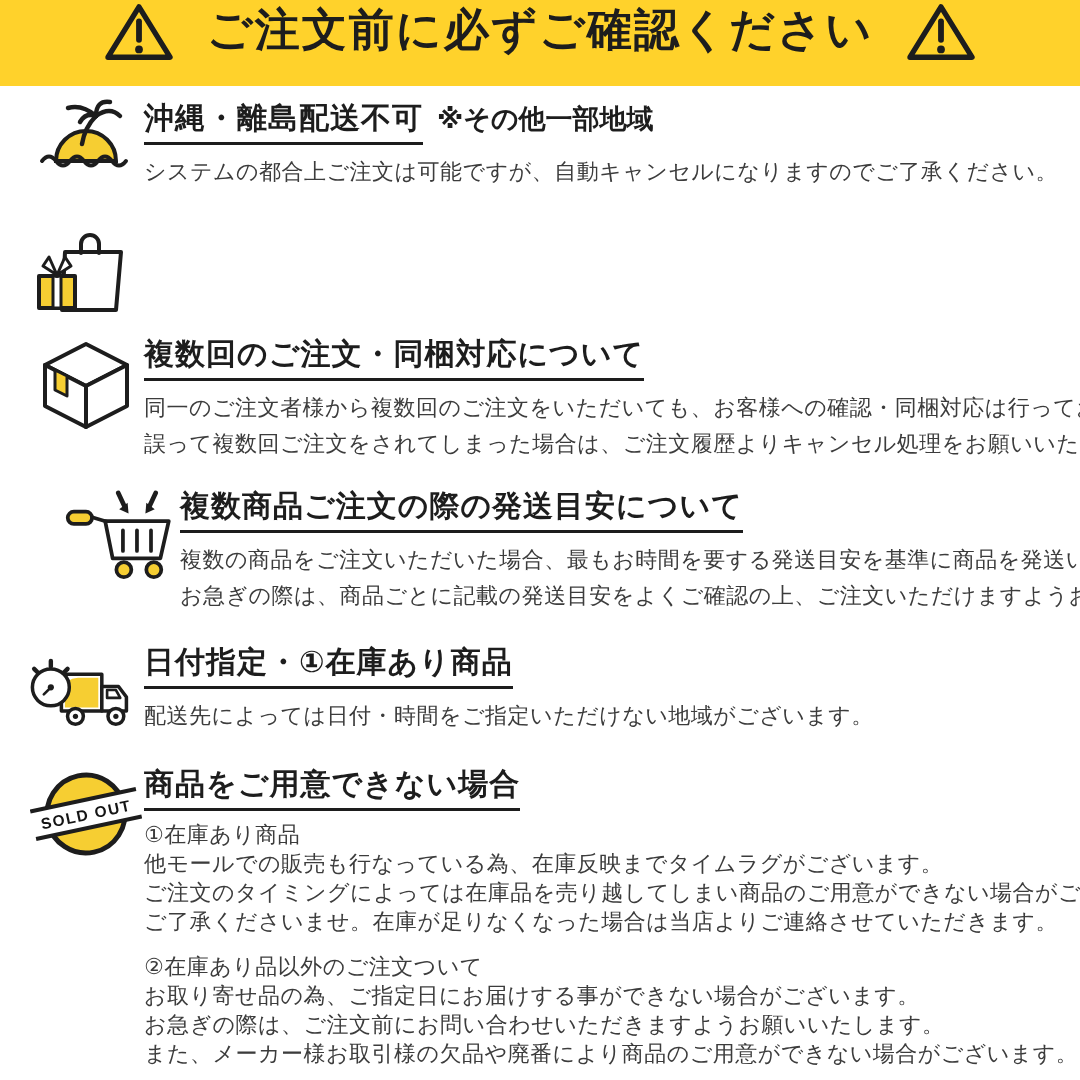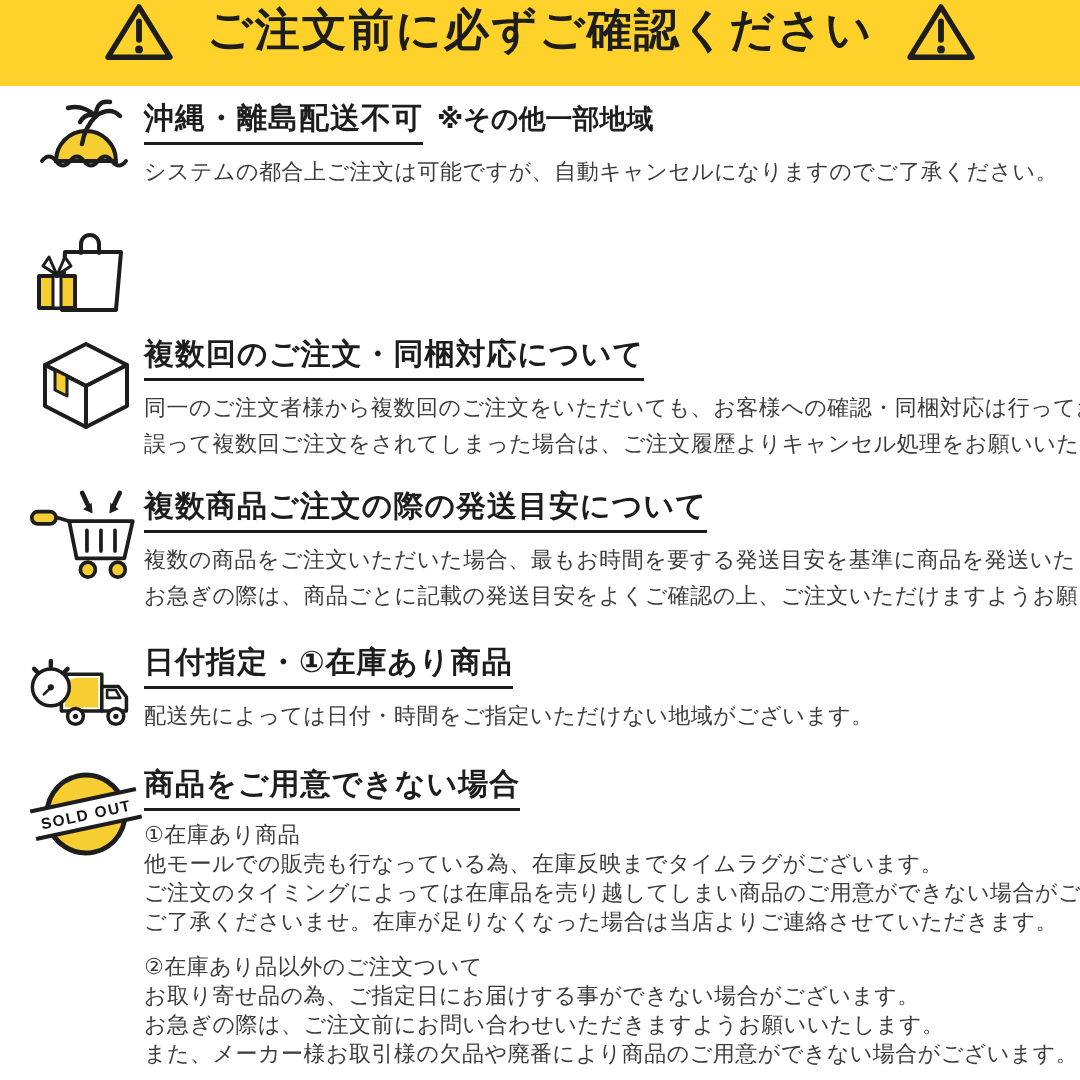--- a/index.html
+++ b/index.html
@@ -22,21 +22,21 @@
   .icon-col{width:116px;min-width:116px;display:flex;justify-content:center;align-items:flex-start;}
   .icon-col svg{display:block;}
   .text-col{padding-top:0px;flex:1;}
   .title-row{margin-bottom:9px;white-space:nowrap;}
   .sec-title{display:inline-block;font-size:30px;font-weight:700;color:var(--title-text);
     border-bottom:3px solid var(--title-text);padding-bottom:3px;letter-spacing:1px;}
   .sec-suffix{font-size:27px;font-weight:600;color:var(--title-text);margin-left:14px;}
   .body-line{font-size:22px;color:var(--body-text);line-height:36px;min-height:36px;
     white-space:nowrap;letter-spacing:0.5px;}
   .s1{margin-top:12px;} .s2{margin-top:26px;} .s3{margin-top:16px;}
-  .s4{margin-top:24px;} .s5{margin-top:28px;} .s6{margin-top:26px;}
+  .s4{margin-top:24px;margin-left:36px;} .s5{margin-top:28px;} .s6{margin-top:26px;}
   .s6 .body-line{line-height:29px;min-height:29px;}
   .blank{min-height:16px !important;}
   
   .y{fill:var(--icon-yellow);}
   .w{fill:#ffffff;}
   .k{stroke:var(--outline);}
   .kf{fill:var(--outline);}
   .nf{fill:none;}
   .stamp-text{font-size:15.5px;font-weight:700;letter-spacing:1.5px;fill:#141414;
     font-family:"Liberation Sans",sans-serif;}

